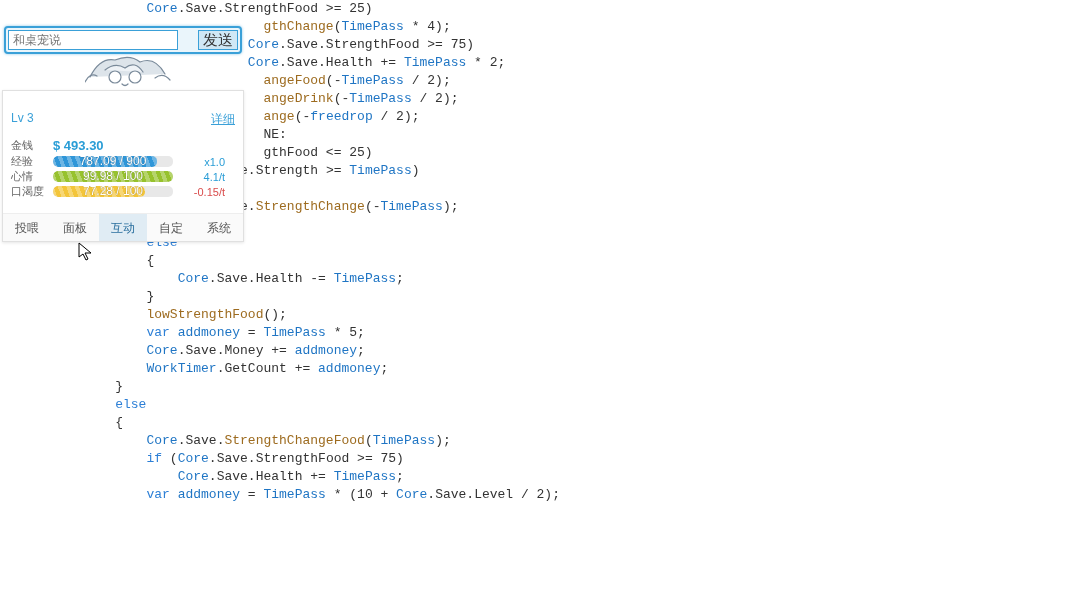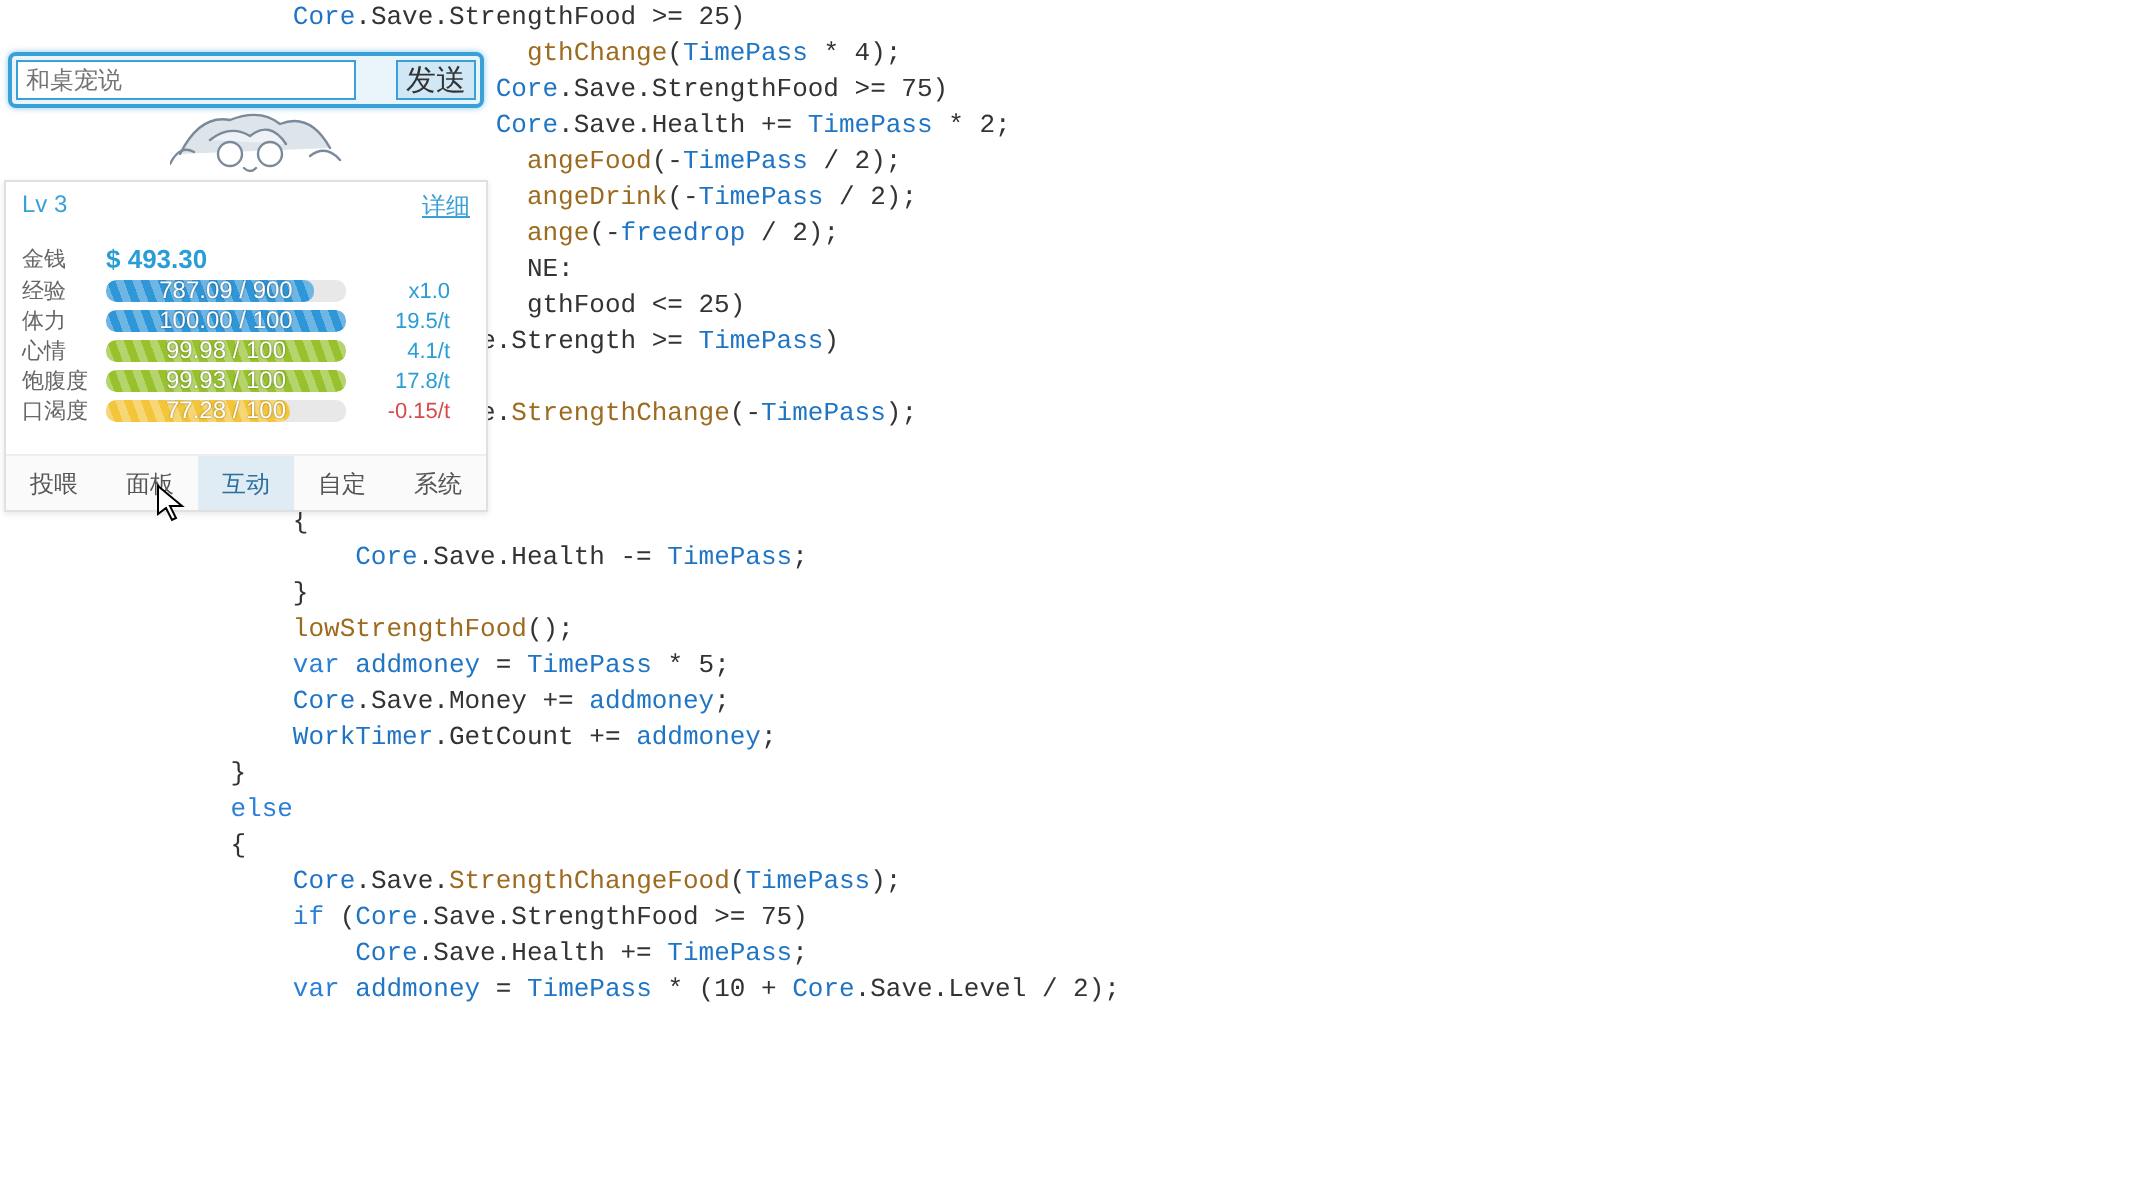--- a/index.html
+++ b/index.html
@@ -81,20 +81,21 @@
     border: 1px solid #e0e0e0;
     font-family: "Microsoft YaHei", Arial, sans-serif;
     font-size: 12px;
     box-shadow: 0 1px 3px rgba(0,0,0,0.1);
   }
   .panel-head {
     display: flex;
     justify-content: space-between;
     padding: 4px 8px;
     color: #3aa0d8;
+    margin-top: 16px;
   }
   .panel-head a { color:#3aa0d8; text-decoration: underline; cursor:pointer;}
   .panel-body { padding: 4px 8px 6px 8px; }
   .row {
     display: flex;
     align-items: center;
     height: 15px;
     gap: 6px;
   }
   .row-label { width: 36px; color:#666; font-size:11px;}
@@ -182,42 +183,26 @@
     <div id="stat-rows">
         <div class="row">
           <span class="row-label">经验</span>
           <div class="bar-wrap">
             <div class="bar-fill bar-blue" style="width:87%"></div>
             <div class="bar-text">787.09 / 900</div>
           </div>
           <span class="row-rate rate-blue">x1.0</span>
         </div>
         <div class="row">
-          <span class="row-label">体力</span>
-          <div class="bar-wrap">
-            <div class="bar-fill bar-blue" style="width:100%"></div>
-            <div class="bar-text">100.00 / 100</div>
-          </div>
-          <span class="row-rate rate-blue">19.5/t</span>
-        </div>
-        <div class="row">
           <span class="row-label">心情</span>
           <div class="bar-wrap">
             <div class="bar-fill bar-green" style="width:100%"></div>
             <div class="bar-text">99.98 / 100</div>
           </div>
           <span class="row-rate rate-blue">4.1/t</span>
-        </div>
-        <div class="row">
-          <span class="row-label">饱腹度</span>
-          <div class="bar-wrap">
-            <div class="bar-fill bar-green" style="width:100%"></div>
-            <div class="bar-text">99.93 / 100</div>
-          </div>
-          <span class="row-rate rate-blue">17.8/t</span>
         </div>
         <div class="row">
           <span class="row-label">口渴度</span>
           <div class="bar-wrap">
             <div class="bar-fill bar-yell" style="width:77%"></div>
             <div class="bar-text">77.28 / 100</div>
           </div>
           <span class="row-rate rate-red">-0.15/t</span>
         </div>
       </div>

